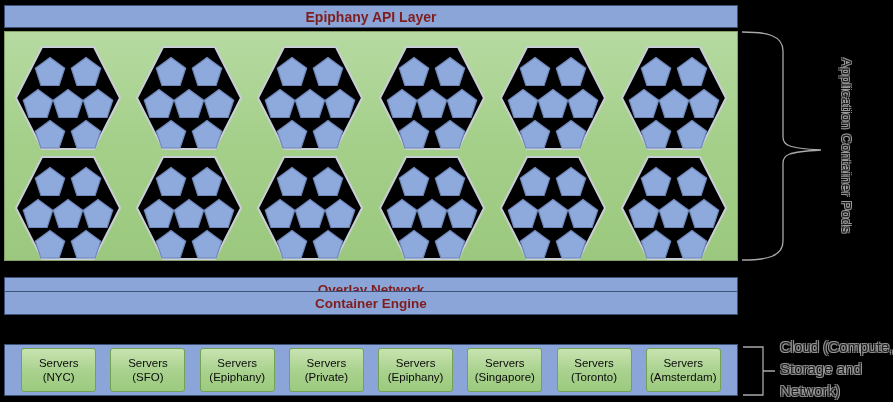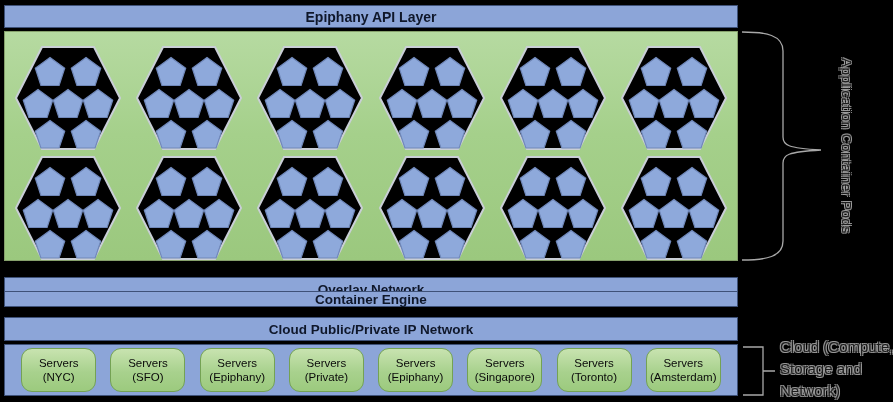--- a/index.html
+++ b/index.html
@@ -5,45 +5,45 @@
   * { margin:0; padding:0; box-sizing:border-box; }
   html,body { background:#000; }
   .canvas {
     position:relative; width:893px; height:402px; background:#000;
     font-family:"Liberation Sans", sans-serif; overflow:hidden;
   }
   .bar {
     position:absolute; left:4px; width:734px;
     background:#8CA5D8; border:1.5px solid #3E5178;
     display:flex; align-items:center; justify-content:center;
-    font-weight:bold; color:#0f172a;
+    font-weight:bold; color:#7f1d1d;
   }
   .api-bar   { top:5px;   height:23px; font-size:14px; }
   .overlay-bar { top:265px; height:24px; font-size:13.5px;margin-top:12px; }
-  .engine-bar  { top:291px; height:16px; font-size:13.5px; }
+  .engine-bar  { top:291px; height:24px; font-size:13.5px; }
   .ip-bar      { top:317px; height:24px; font-size:13.5px; }
   .green-area {
     position:absolute; left:4px; top:31px; width:734px; height:230px;
     background:linear-gradient(180deg,#B6DAA1 0%, #A5D08B 45%, #9BC87E 100%);
     border:1px solid #86A06C;
   }
   .pod-row {
     display:flex; justify-content:space-between; padding:0 10px;
   }
   .pod-row.first { padding-top:14px; }
   .pod-row.second { margin-top:6px; }
   .pod { width:106px; height:104px; display:block; }
   .server-bar {
     position:absolute; left:4px; top:344px; width:734px; height:52px;
     background:#8CA5D8; border:1.5px solid #3E5178;
     display:flex; align-items:center; justify-content:space-evenly;
     padding:0 2px;
   }
   .server-box {
-    width:75px; height:44px; border-radius:11px;
+    width:75px; height:44px; border-radius:3px;
     background:linear-gradient(180deg,#C8E3B0 0%, #A8D18D 55%, #9CCA7E 100%);
     border:1.5px solid #74A254;
     display:flex; flex-direction:column; align-items:center; justify-content:center;
     font-size:11.5px; line-height:1.25; color:#0a0a0a; text-align:center;
   }
   .annot-svg { position:absolute; }
   .etched {
     color:#1c1c1c;
     text-shadow:
       -1px -1px 0 rgba(160,160,160,.85),
@@ -129,23 +129,20 @@
         </svg>
     </div>
   </div>
 
   <div class="bar overlay-bar">
     <span>Overlay Network</span>
   </div>
   <div class="bar engine-bar">
     <span>Container Engine</span>
   </div>
-  <div class="bar ip-bar">
-    <span>Cloud Public/Private IP Network</span>
-  </div>
 
   <div class="server-bar">
     <div class="server-box">
       <span>Servers</span>
       <span>(NYC)</span>
     </div>
     <div class="server-box">
       <span>Servers</span>
       <span>(SFO)</span>
     </div>

